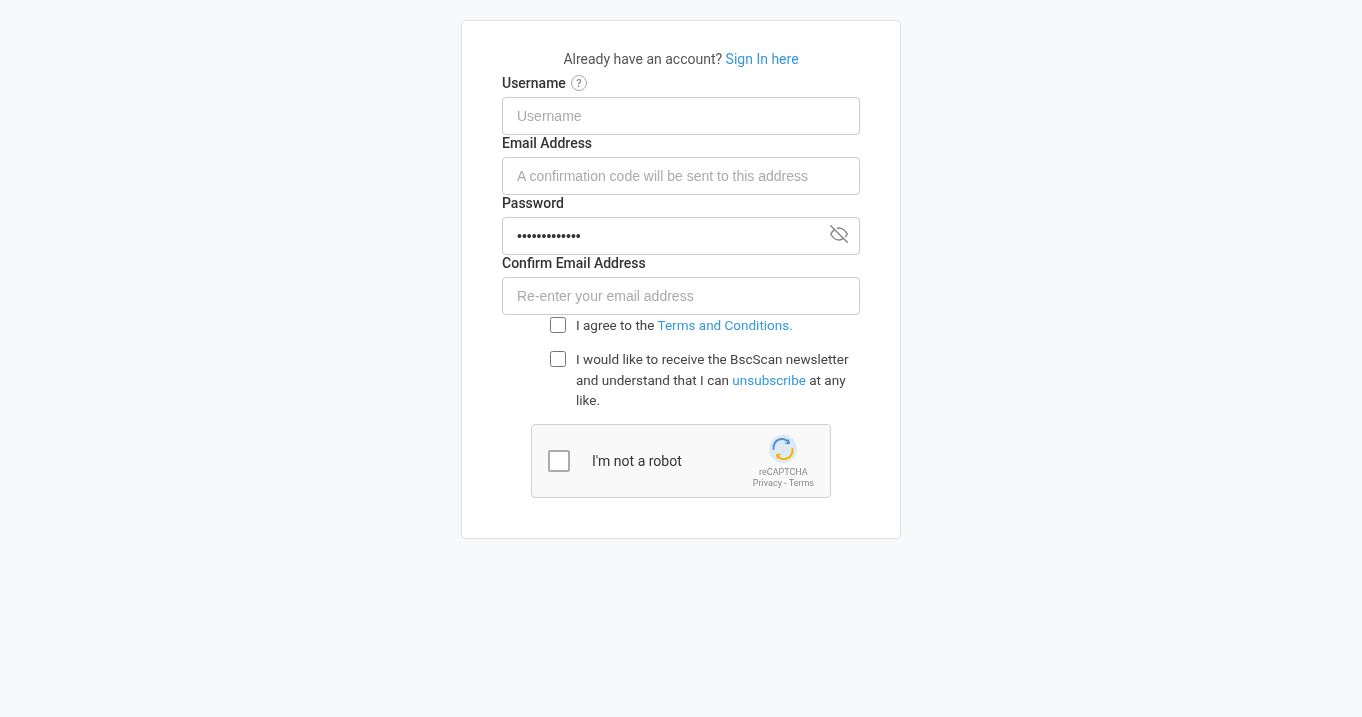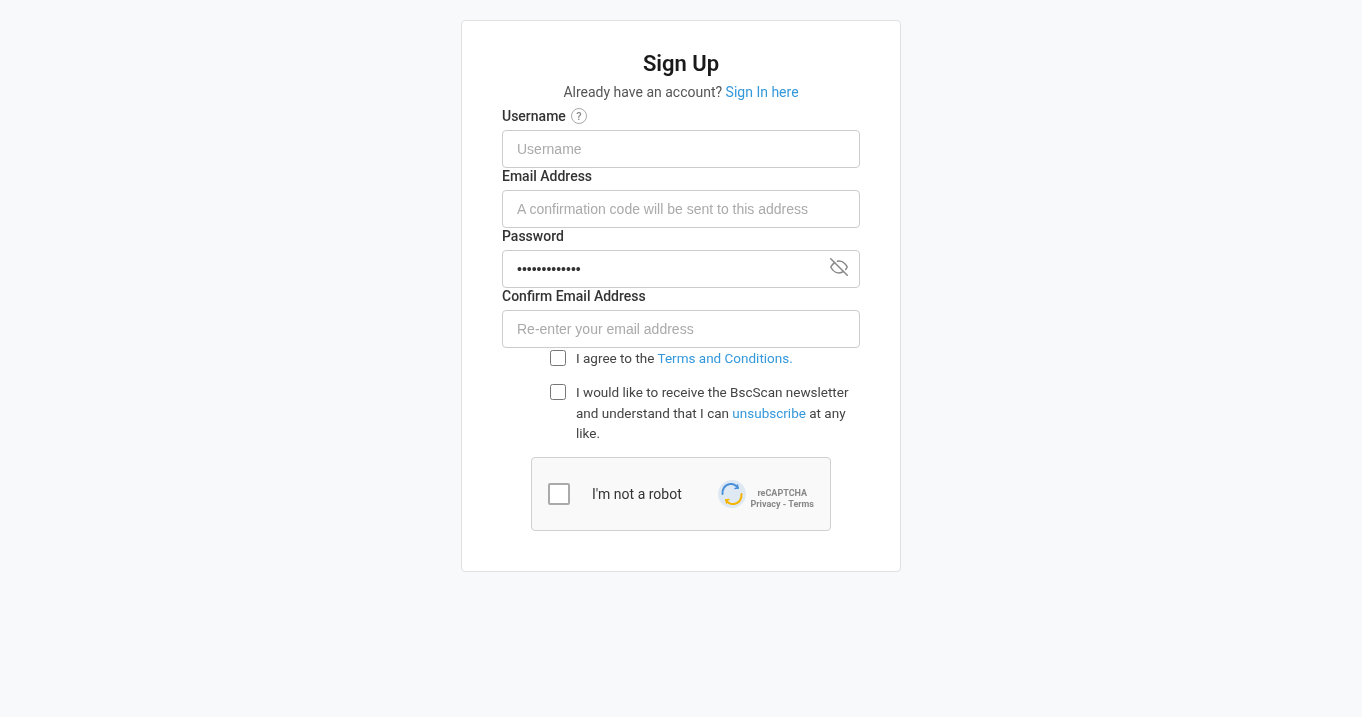--- a/index.html
+++ b/index.html
@@ -164,46 +164,44 @@
     }
 
     .captcha-label {
       font-size: 14px;
       color: #333;
       flex: 1;
     }
 
     .captcha-logo {
       display: flex;
-      flex-direction: row;
-      align-items: flex-end;
+      flex-direction: column;
+      align-items: center;
       gap: 2px;
       flex-shrink: 0;
-      font-weight: bold;
     }
 
     .captcha-recaptcha-icon {
       width: 32px;
       height: 32px;
     }
 
     .captcha-brand {
       font-size: 9px;
       color: #888;
       text-align: center;
       line-height: 1.2;
     }
   </style>
 </head>
 <body>
 
 <div class="page-wrapper">
   <div class="form-container">
 
-    <h1 class="form-title">Sign Up</h1>
 
     <p class="sign-in-text">
       <span>Already have an account?</span>
       <a class="sign-in-link" href="#">Sign In here</a>
     </p>
 
     <div class="field-group">
       <div class="field-label">
         <span>Username</span>
         <span class="help-icon" title="Help">?</span>

